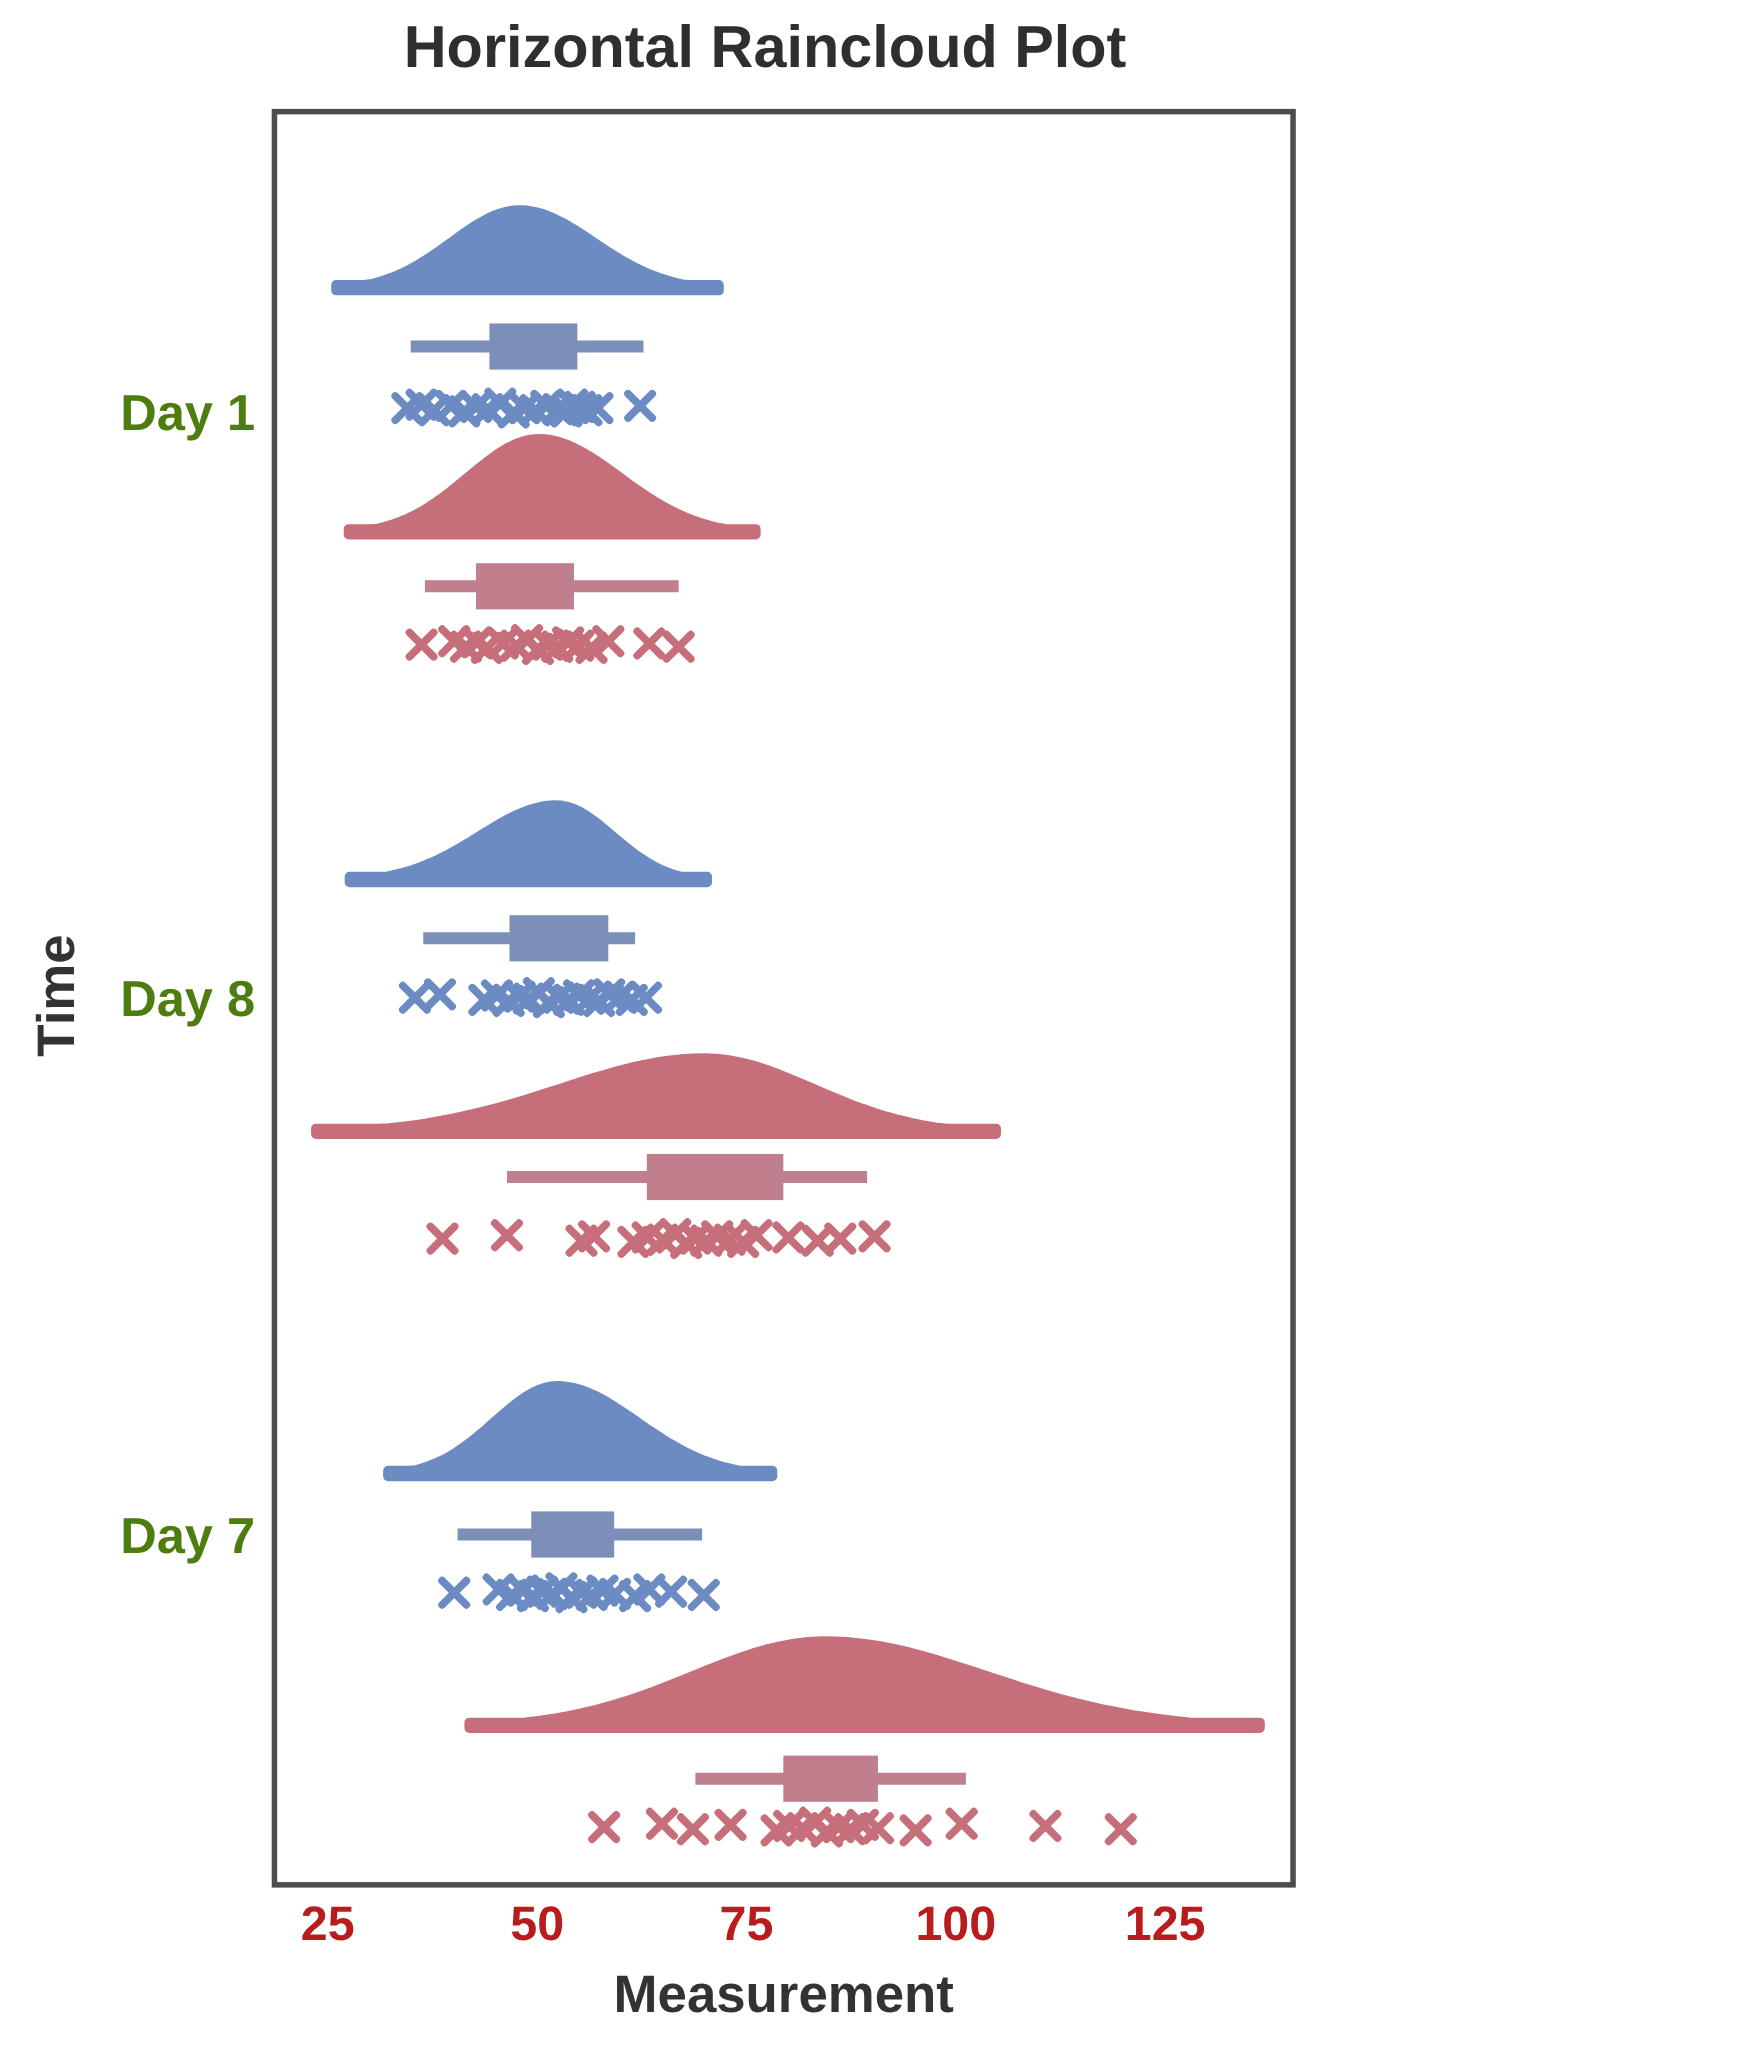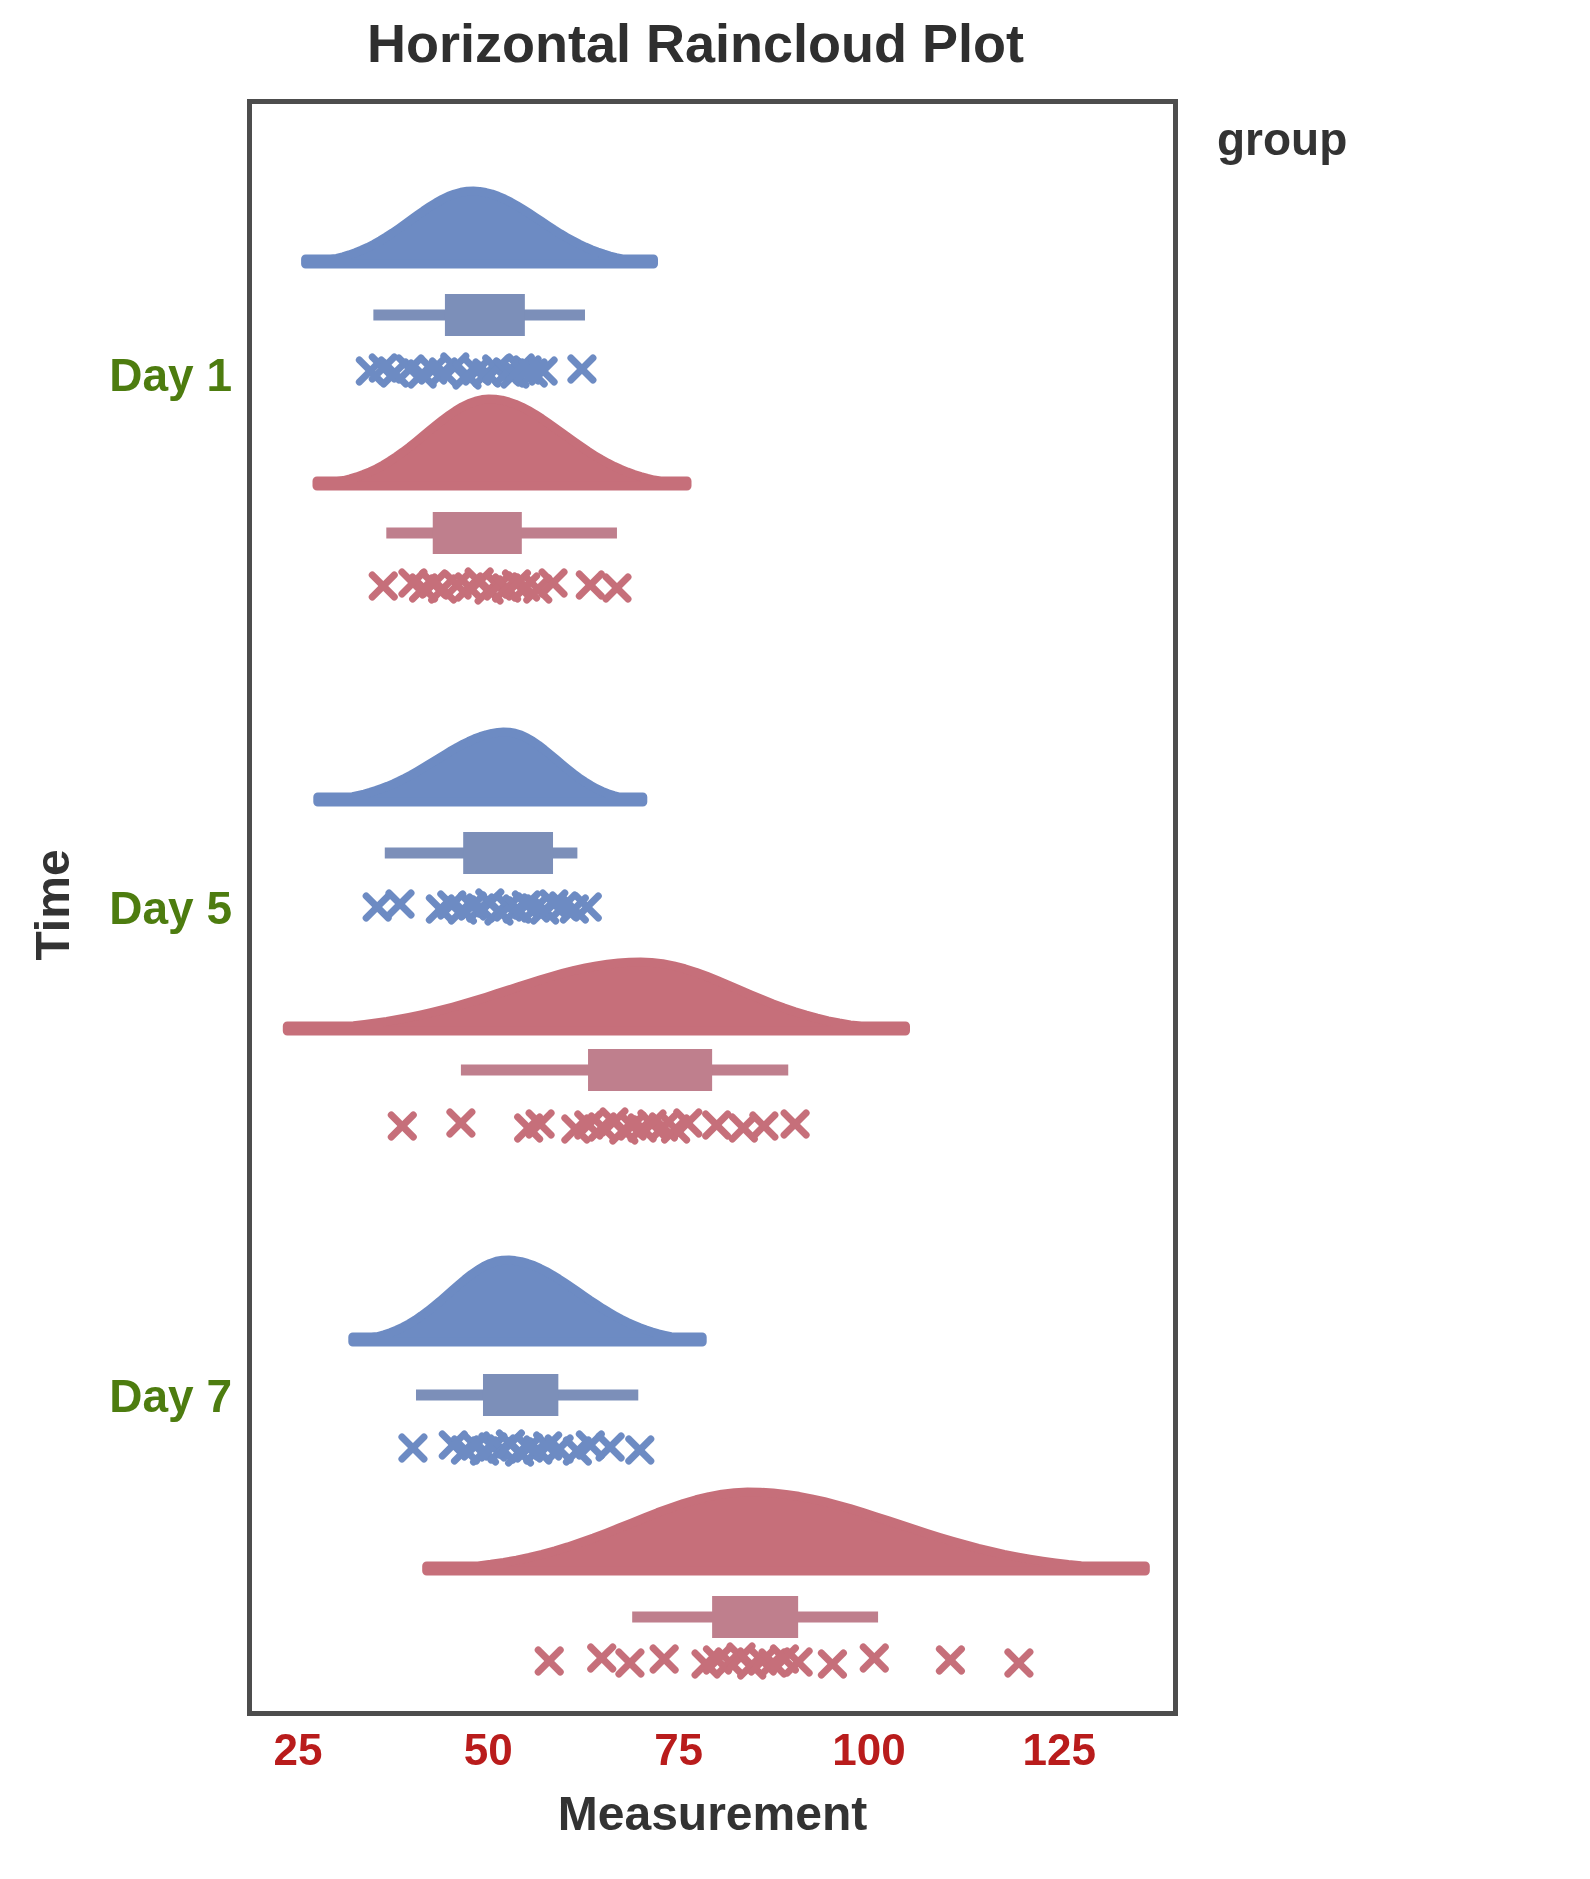--- a/index.html
+++ b/index.html
@@ -277,22 +277,21 @@
 
 <div id="xticks">
     <div class="xtick" style="left: 228.003px;">25</div>
     <div class="xtick" style="left: 418.314px;">50</div>
     <div class="xtick" style="left: 608.625px;">75</div>
     <div class="xtick" style="left: 798.935px;">100</div>
     <div class="xtick" style="left: 989.246px;">125</div>
   </div>
 <div id="cats">
     <div class="cat" style="top: 344px;">Day 1</div>
-    <div class="cat" style="top: 877px;">Day 5</div>
+    <div class="cat" style="top: 877px;">Day 8</div>
     <div class="cat" style="top: 1365px;">Day 7</div>
   </div>
 
 <div class="xlabel">Measurement</div>
 <div class="ylabel">Time</div>
 
 <div class="legend">
-  <div class="legend-title">group</div>
 </div>
 
 </body></html>

